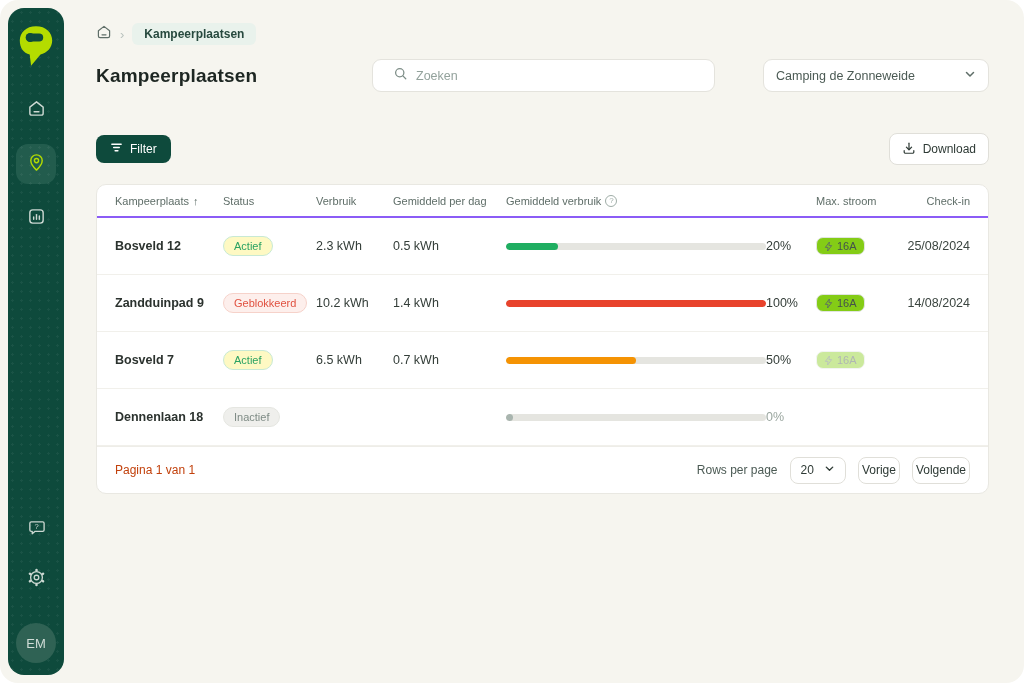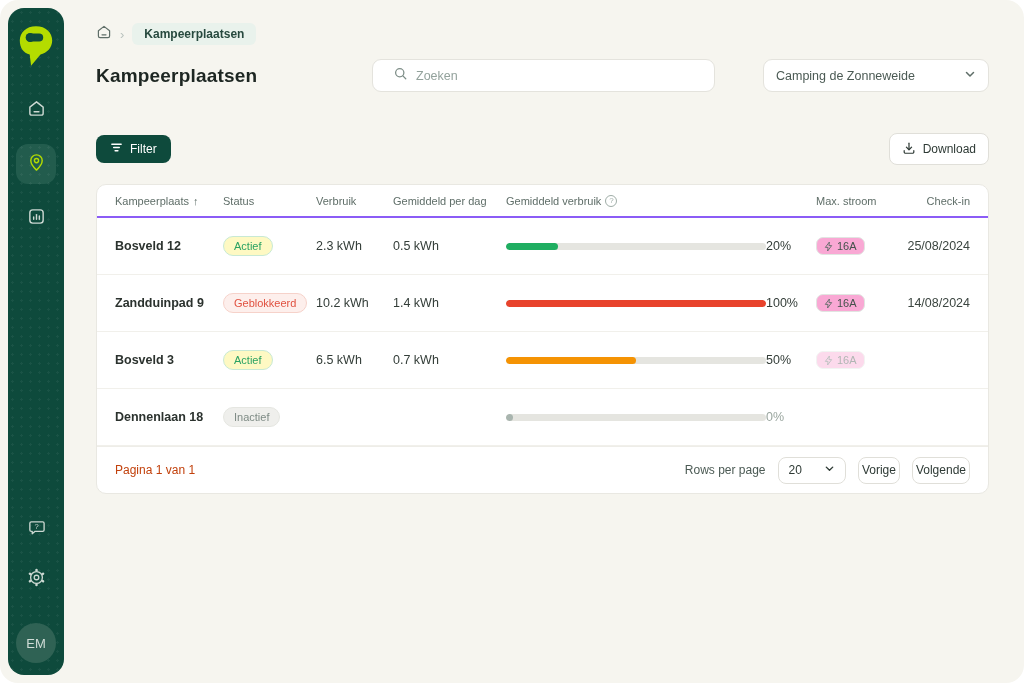--- a/index.html
+++ b/index.html
@@ -83,31 +83,31 @@
   .badge.success { background:#fef9c3; color:#2aa263; border-color:#c8e9d4; }
   .badge.danger  { background:#fdefec; color:#e05140; border-color:#f6d2ca; }
   .badge.muted   { background:#efefec; color:#7e8b85; border-color:#e5e6e1; }
   .progress-cell { display:flex; align-items:center; }
   .track { width:260px; height:7px; background:#e5e5e0; border-radius:4px; overflow:hidden; }
   .fill { height:100%; border-radius:4px; }
   .pct { font-size:12.5px; color:#333d38; min-width:34px; }
   .pct.muted { color:#9aa69f; }
   .amp-badge {
     display:inline-flex; align-items:center; gap:4px; border:1px solid #e1e5e1; border-radius:7px;
-    padding:2px 7px; font-size:11px; color:#44524c; background:#f9a8d4;
+    padding:2px 7px; font-size:11px; color:#44524c; background:#84cc16;
   }
   .amp-badge.muted { opacity:0.42; }
   .cell-date { text-align:right; color:#3c4641; }
   .tfoot { height:47px; border-top:1px solid #eeede8; display:flex; align-items:center; padding:0 18px; }
   .page-info { font-size:12px; color:#c2410c; }
   .foot-right { margin-left:auto; display:flex; align-items:center; gap:12px; }
   .rpp-label { font-size:12px; color:#4b5a54; }
   .rpp-select {
     height:27px; border:1px solid #e0dfd9; border-radius:8px; background:#fff;
-    display:flex; align-items:center; gap:22px; padding:0 10px; font-size:12px; color:#2e3a35; cursor:pointer;
+    display:flex; align-items:center; gap:10px; padding:0 10px; font-size:12px; color:#2e3a35; cursor:pointer;
   }
   .btn-page {
     height:27px; border:1px solid #e0dfd9; border-radius:8px; background:#fff;
     padding:0 3px; font-size:12px; color:#2e3a35; cursor:pointer; font-family:"Liberation Sans", sans-serif;
   }
   .qmark {
     width:12px; height:12px; border:1px solid #9fada7; border-radius:50%;
     display:inline-flex; align-items:center; justify-content:center;
     font-size:8px; color:#9fada7; line-height:1;
   }
@@ -294,21 +294,21 @@
             <svg width="9" height="11" viewBox="0 0 10 12" fill="none" stroke="#5c6c66" stroke-width="1" stroke-linejoin="round">
                 <path d="M6 1 L1.5 7 H4.5 L4 11 L8.5 5 H5.5 Z"></path>
               </svg>
             <span>16A</span>
           </span>
         </div>
         <div class="cell-date">14/08/2024</div>
       </div>
 
       <div class="tgrid trow">
-        <div class="cell-name">Bosveld 3</div>
+        <div class="cell-name">Bosveld 7</div>
         <div><span class="badge success">Actief</span></div>
         <div>6.5 kWh</div>
         <div>0.7 kWh</div>
         <div class="progress-cell">
           <div class="track">
               <div class="fill" style="width: 50%; background: rgb(245, 147, 3);"></div>
             </div>
           <span class="pct">50%</span>
         </div>
         <div>

